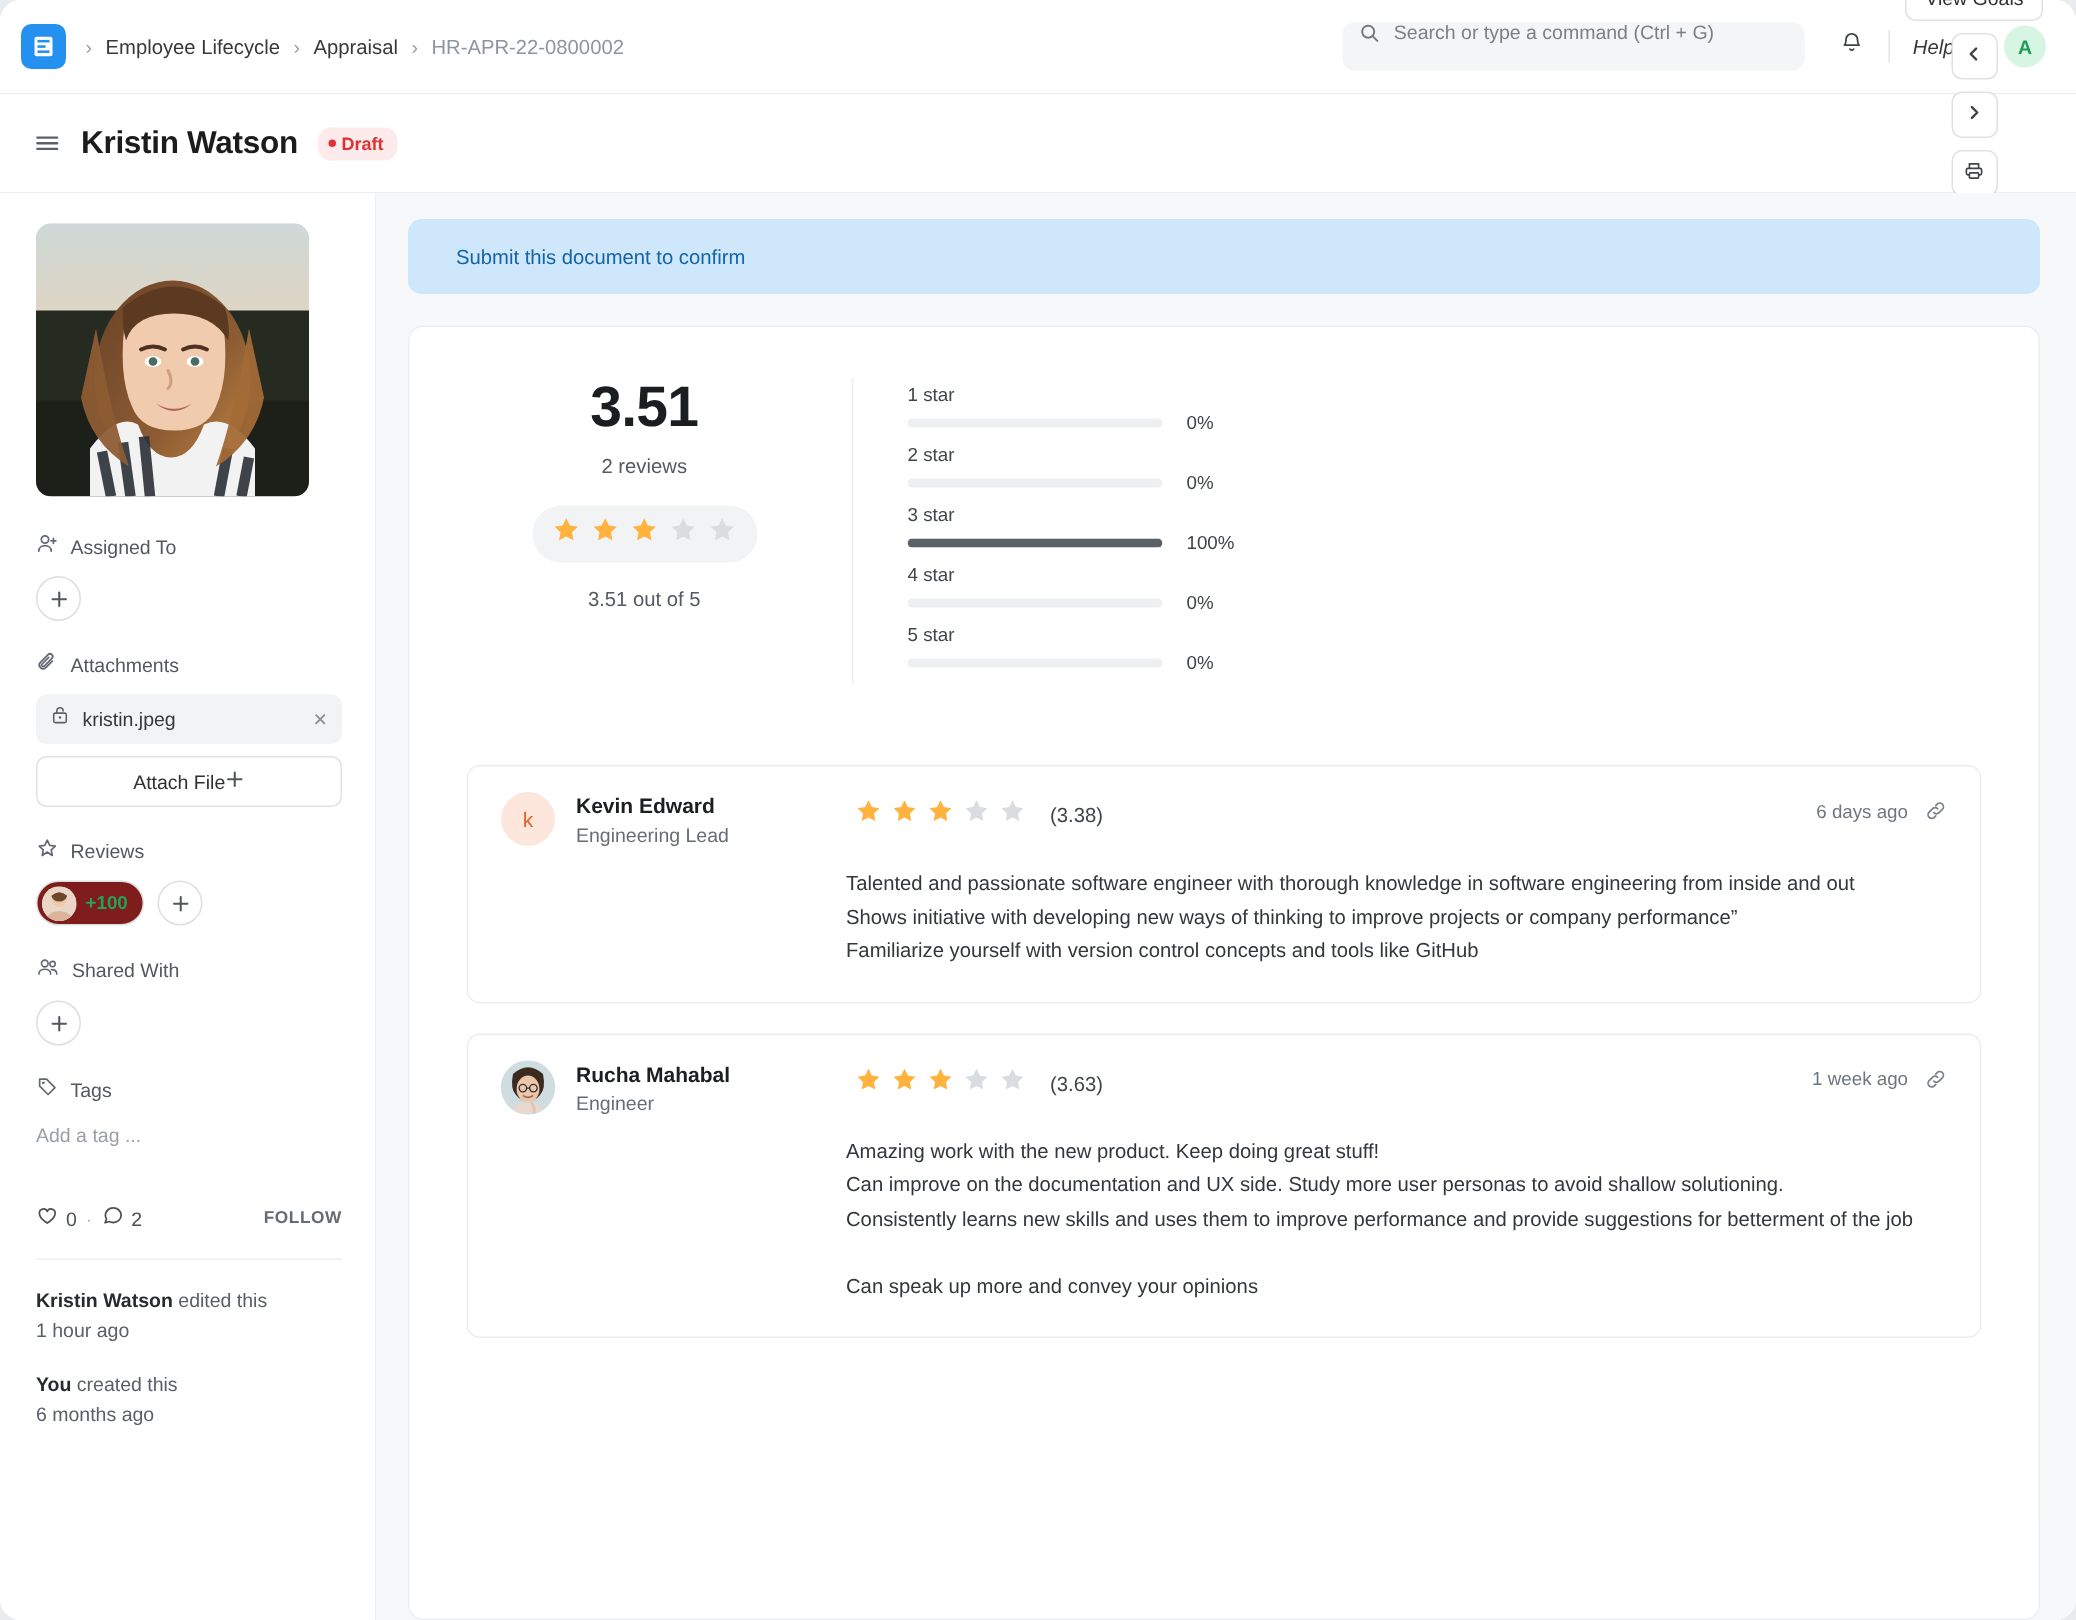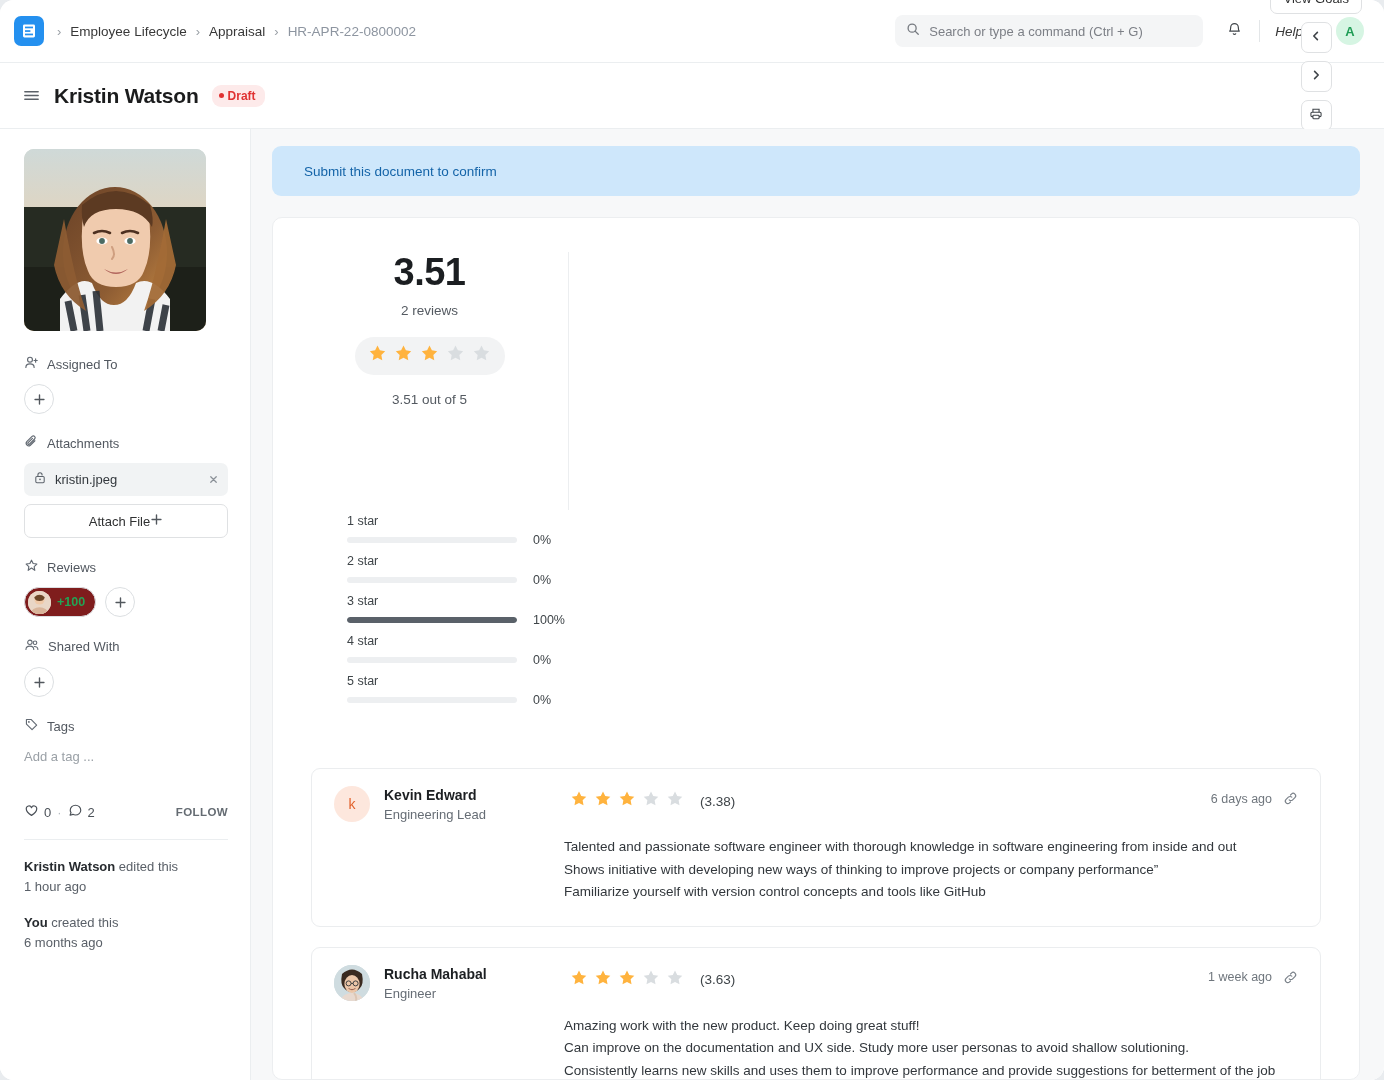--- a/index.html
+++ b/index.html
@@ -54,21 +54,21 @@
 
   .nav-right {
     margin-left: auto;
     display: flex; align-items: center;
     gap: 0;
   }
   .searchbox {
     width: 308px; height: 32px;
     background: #f4f5f6;
     border-radius: 8px;
-    display: flex; align-items: center;
+    display: flex; 
     padding: 0 11px;
     gap: 9px;
   }
   .searchbox .ph {
     font-size: 13px;
     color: #7c7f86;
     line-height: 1;
   }
   .icon-btn {
     width: 34px; height: 34px;
@@ -307,21 +307,20 @@
     overflow: hidden;
     flex: 1 1 auto;
     min-height: 0;
   }
 
   
   .summary {
     display: flex;
     padding: 10px 0 26px;
     border-bottom: 0;
-    flex-direction: column;
   }
   .sum-left {
     width: 258px;
     flex: 0 0 258px;
     text-align: center;
     border-right: 1px solid #eceef0;
     padding: 0 20px 10px 0;
   }
   .big-score {
     font-size: 38px; font-weight: 700; color: #1b1e21;

